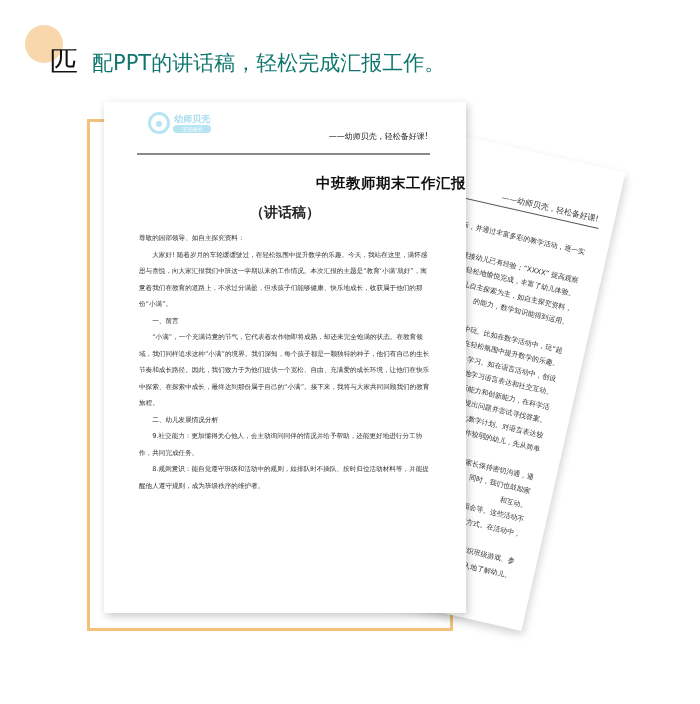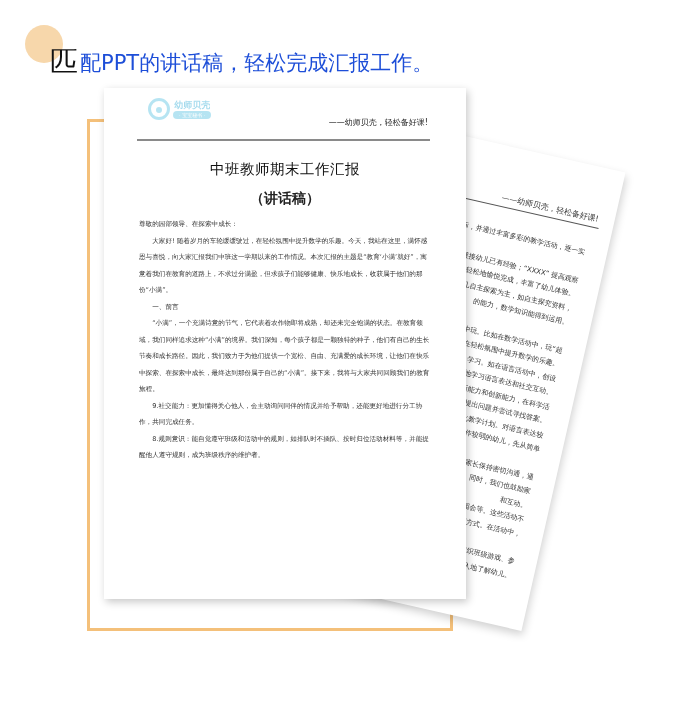--- a/index.html
+++ b/index.html
@@ -12,21 +12,21 @@
     display:flex; align-items:flex-end;
   }
   .headline .dot {
     position:absolute; left:-25px; top:-12px; width:38px; height:38px; border-radius:50%;
     background:#f7d7ab;
   }
   .headline .big {
     position:relative; font-size:28px; line-height:30px; color:#111; font-weight:400;
   }
   .headline .rest {
-    position:relative; font-size:21px; line-height:26px; color:#1d4ed8; margin-left:2px; margin-bottom:1px;
+    position:relative; font-size:21px; line-height:26px; color:#0f766e; margin-left:14px; margin-bottom:1px;
   }
   .frame {
     position:absolute; left:87px; top:119px; width:366px; height:512px;
     border:3px solid #f4c07a; box-sizing:border-box;
   }
   .backpage {
     position:absolute; left:372px; top:115px; width:260px; height:470px;
     background:#fff; transform:rotate(12.8deg); transform-origin:top left;
     box-shadow:2px 4px 8px rgba(0,0,0,0.18);
   }
@@ -34,39 +34,39 @@
     position:absolute; right:16px; top:46px; font-size:8px; color:#333; white-space:nowrap;
   }
   .backpage .b-rule { position:absolute; right:14px; left:20px; top:60px; height:1px; background:#555; }
   .backpage .b-body {
     position:absolute; left:0; right:22px; top:80px; font-size:7px; line-height:14.5px;
     color:#333; text-align:right; padding-left:6px;
   }
   .backpage .b-body p { margin:0; white-space:nowrap; overflow:hidden; }
   .backpage .b-body .gap { height:14px; }
   .frontpage {
-    position:absolute; left:104px; top:88px; width:362px; height:511px;
+    position:absolute; left:104px; top:102px; width:362px; height:511px;
     background:#fff; box-shadow:2px 3px 8px rgba(0,0,0,0.22);
   }
   .logo { position:absolute; left:44px; top:10px; display:flex; align-items:center; opacity:0.55; }
   .logo-mark {
     width:22px; height:22px; border-radius:50%; border:3px solid #7ccfe8; box-sizing:border-box;
     position:relative;
   }
   .logo-mark::after {
     content:""; position:absolute; left:5px; top:6px; width:6px; height:6px; border-radius:50%; background:#7ccfe8;
   }
   .logo-text { margin-left:3px; display:flex; flex-direction:column; align-items:center; }
   .logo-name { font-size:9px; color:#5fbfe0; font-weight:bold; line-height:11px; }
   .logo-sub { font-size:5px; color:#fff; background:#7ccfe8; border-radius:4px; padding:0 6px; line-height:8px; }
   .slogan { position:absolute; right:38px; top:29px; font-size:8px; color:#222; }
   .rule { position:absolute; left:33px; right:36px; top:51px; height:2px; background:#8a8a8a; }
   .doc-title {
-    position:absolute; left:0; right:0; top:72px; text-align:center;
-    font-size:14.5px; font-weight:normal; color:#111; letter-spacing:0.5px;
+    position:absolute; left:0; right:0; top:72px; text-align:right;
+    font-size:14.5px; font-weight:bold; color:#111; letter-spacing:0.5px;
   }
   .doc-sub {
     position:absolute; left:0; right:0; top:102px; text-align:center; font-size:14px; font-weight:bold; color:#222;
   }
   .doc-body {
     position:absolute; left:35px; right:36px; top:128px; font-size:6.6px; line-height:16.5px; color:#333;
   }
   .doc-body p { margin:0; text-indent:0; }
   .doc-body .ind { text-indent:2em; }
   .doc-body .h { text-indent:2em; font-weight:normal; color:#222; }
@@ -119,20 +119,21 @@
     <div class="logo-text">
       <span class="logo-name">幼师贝壳</span>
       <span class="logo-sub">· 宝宝秘书 ·</span>
     </div>
   </div>
   <div class="slogan">——幼师贝壳，轻松备好课!</div>
   <div class="rule"></div>
   <div class="doc-title">中班教师期末工作汇报</div>
   <div class="doc-sub">（讲话稿）</div>
   <div class="doc-body" id="front-body">
-      <p class="">尊敬的园部领导、在探索中成长：</p>
+      <p class="">尊敬的园部领导、如自主探究资料：</p>
       <p class="ind">大家好! 随着岁月的车轮缓缓驶过，在轻松氛围中提升数学的乐趣。今天，我站在这里，满怀感恩与喜悦，向大家汇报我们中班这一学期以来的工作情况。本次汇报的主题是“教育‘小满’就好”，寓意着我们在教育的道路上，不求过分满盈，但求孩子们能够健康、快乐地成长，收获属于他们的那份“小满”。</p>
       <p class="h">一、前言</p>
       <p class="ind">“小满”，一个充满诗意的节气，它代表着农作物即将成熟，却还未完全饱满的状态。在教育领域，我们同样追求这种“小满”的境界。我们深知，每个孩子都是一颗独特的种子，他们有自己的生长节奏和成长路径。因此，我们致力于为他们提供一个宽松、自由、充满爱的成长环境，让他们在快乐中探索、在探索中成长，最终达到那份属于自己的“小满”。接下来，我将与大家共同回顾我们的教育旅程。</p>
+      <p class="h">二、幼儿发展情况分析</p>
       <p class="ind">9.社交能力：更加懂得关心他人，会主动询问同伴的情况并给予帮助，还能更好地进行分工协作，共同完成任务。</p>
       <p class="ind">8.规则意识：能自觉遵守班级和活动中的规则，如排队时不插队、按时归位活动材料等，并能提醒他人遵守规则，成为班级秩序的维护者。</p>
     </div>
 </div>
 
 </body></html>

